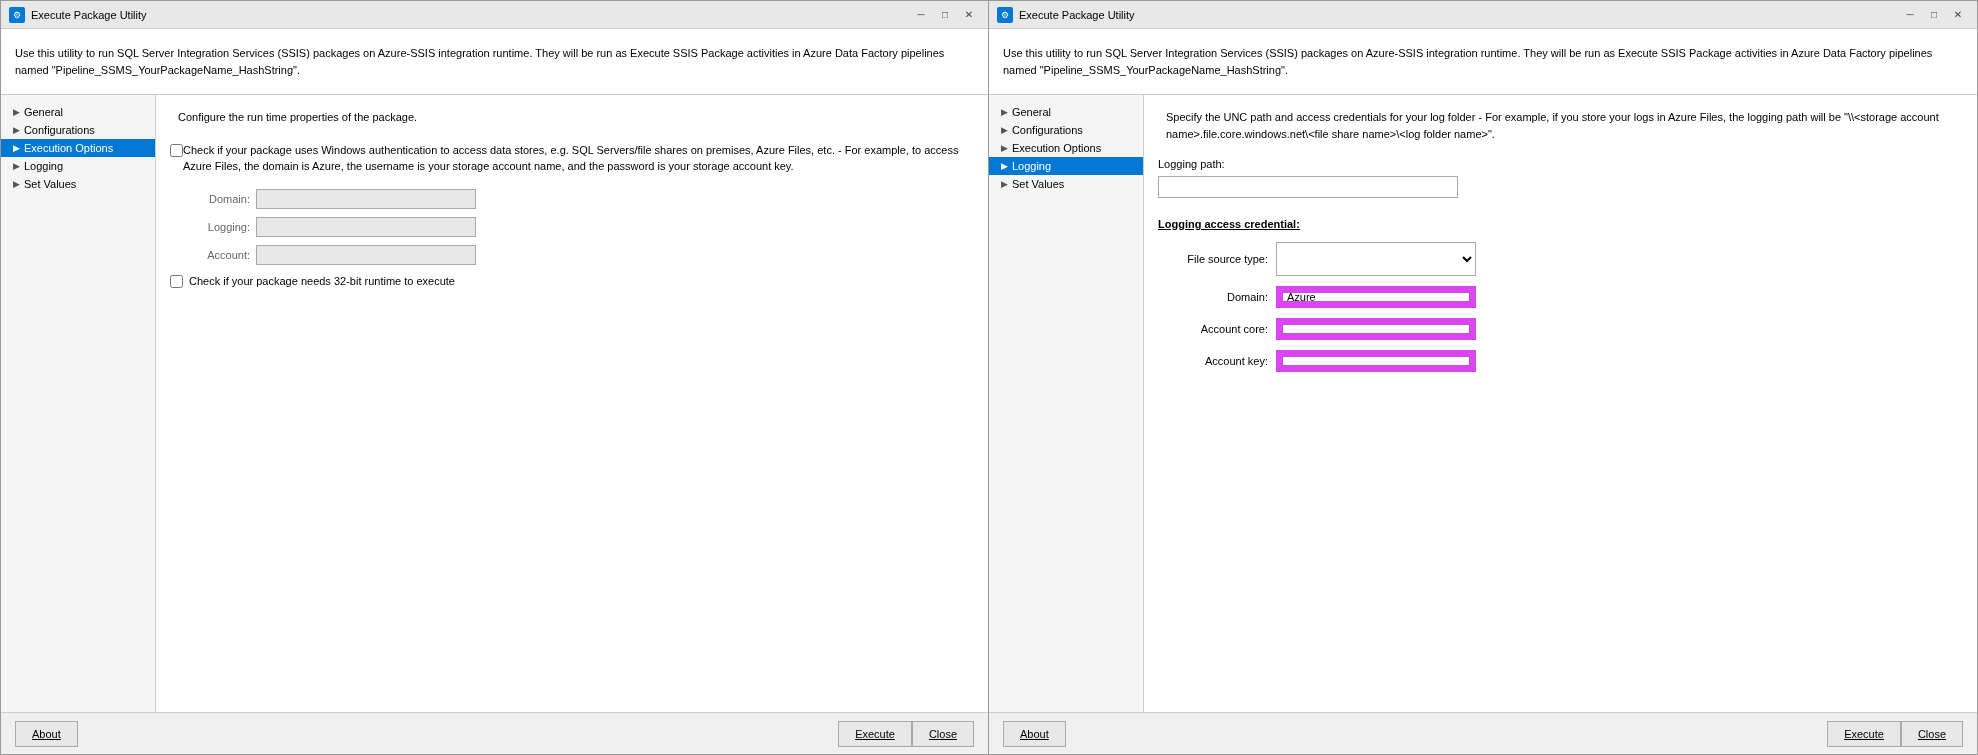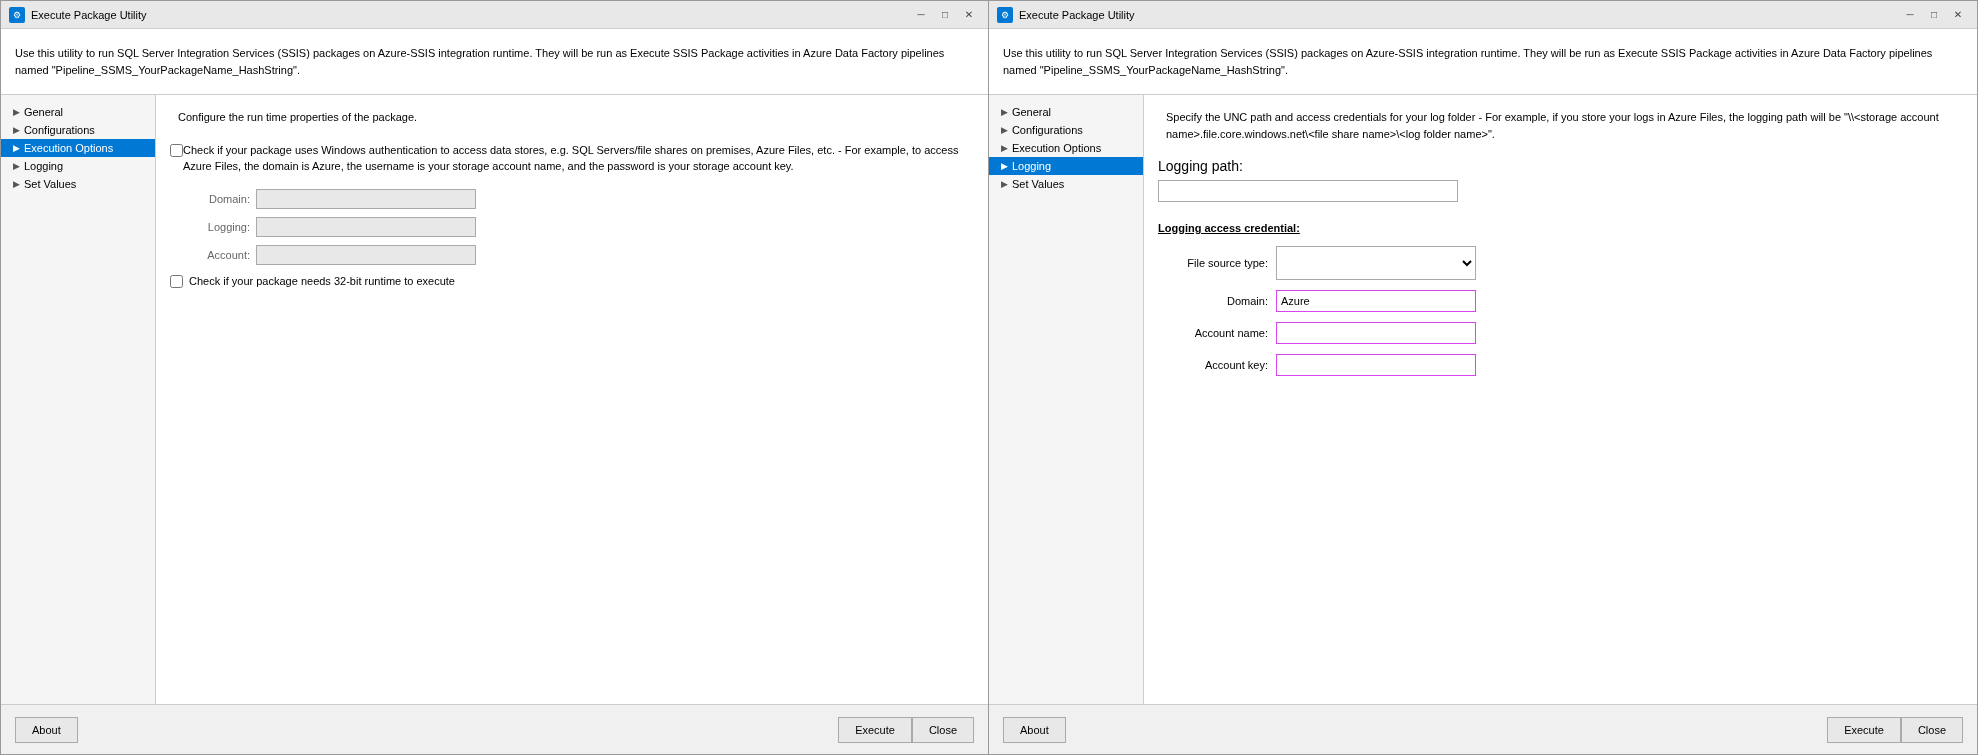--- a/index.html
+++ b/index.html
@@ -130,21 +130,21 @@
 
     .panel-description {
       font-size: 11px;
       color: #000;
       margin-bottom: 16px;
       line-height: 1.5;
       margin-left: 8px;
     }
 
     .section-label {
-      font-size: 14px;
+      font-size: 11px;
       color: #000;
       margin-bottom: 6px;
     }
 
     .checkbox-row {
       display: flex;
       align-items: flex-start;
       margin-bottom: 14px;
     }
 
@@ -228,44 +228,45 @@
     .cred-label {
       width: 110px;
       font-size: 11px;
       color: #000;
       text-align: right;
     }
 
     .cred-input {
       width: 200px;
       height: 22px;
-      border: 1px solid #d946ef;
+      border: 7px solid #d946ef;
       background: white;
       font-size: 11px;
       padding: 0 4px;
     }
 
     .cred-select {
       width: 200px;
       height: 22px;
       border: 1px solid #aaa;
       background: white;
       font-size: 11px;
       padding: 16px 4px;
     }
 
     .footer {
-      height: 50px;
+      height: 42px;
       background: #f0f0f0;
       border-top: 1px solid #ccc;
       display: flex;
       align-items: center;
       padding: 18px 14px;
       flex-shrink: 0;
       justify-content: space-between;
+      text-decoration: underline;
     }
 
     .footer-right {
       display: flex;
       justify-content: space-between;
     }
 
     .footer-btn {
       height: 26px;
       padding: 0 16px;
@@ -425,21 +426,21 @@
           <option>Azure blob storage</option>
         </select>
       </div>
 
       <div class="cred-row">
         <span class="cred-label">Domain:</span>
         <input type="text" class="cred-input" value="Azure" style="">
       </div>
 
       <div class="cred-row">
-        <span class="cred-label">Account name:</span>
+        <span class="cred-label">Account core:</span>
         <input type="text" class="cred-input" style="">
       </div>
 
       <div class="cred-row">
         <span class="cred-label">Account key:</span>
         <input type="password" class="cred-input" style="">
       </div>
     </div>
   </div>
 

